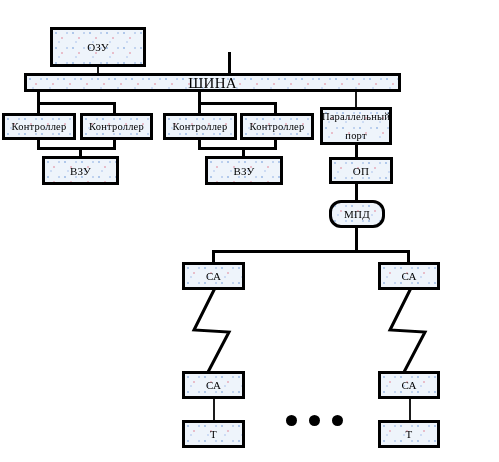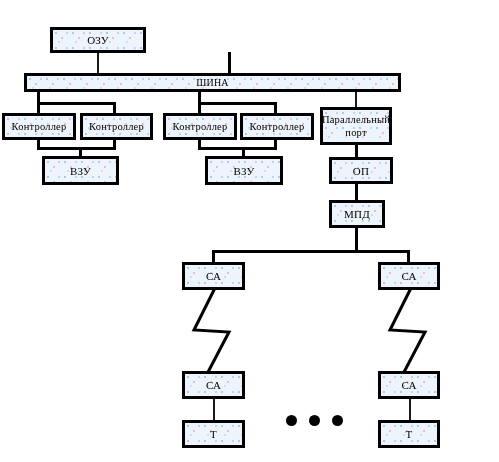--- a/index.html
+++ b/index.html
@@ -31,25 +31,25 @@
     justify-content: center;
     text-align: center;
     color: #000000;
     font-size: 11px;
     line-height: 12px;
     letter-spacing: 0.2px;
     z-index: 3;
   }
   .node.two-line {
     font-size: 10.5px;
-    line-height: 13px;
+    line-height: 19px;
   }
   .node.small-text { font-size: 10.5px; }
   .bus {
-    font-size: 10px;
+    font-size: 15px;
   }
   .edge {
     position: absolute;
     background: #000000;
     z-index: 1;
   }
   .edge.v { width: 3px; }
   .edge.h { height: 3px; }
   .edge.thin-v { width: 1.6px; background: #1a1a1a; }
   .zigzag {
@@ -70,21 +70,21 @@
     height: 11px;
     border-radius: 50%;
     background: #000000;
   }
 </style>
 </head>
 <body>
 
 <div id="diagram-root">
 
-  <div class="node" style="left:50px; top:27px; width:96px; height:26px;">
+  <div class="node" style="left:50px; top:27px; width:96px; height:40px;">
     <span>ОЗУ</span>
   </div>
 
 
   <div class="edge thin-v" style="left:97px; top:52px; height:22px;"></div>
   <div class="edge v" style="left:228px; top:52px; height:22px;"></div>
 
   <div class="node bus" style="left:24px; top:73px; width:377px; height:19px;">
     <span>ШИНА</span>
   </div>
@@ -136,21 +136,21 @@
   </div>
 
   <div class="edge v" style="left:355px; top:145px; height:13px;"></div>
 
   <div class="node" style="left:329px; top:157px; width:64px; height:27px;">
     <span>ОП</span>
   </div>
 
   <div class="edge v" style="left:355px; top:183px; height:18px;"></div>
 
-  <div class="node" style="left:329px; top:200px; width:56px; height:28px;">
+  <div class="node" style="left:329px; top:200px; width:56px; height:28px;border-radius:12px;">
     <span>МПД</span>
   </div>
 
   <div class="edge v" style="left:355px; top:227px; height:25px;"></div>
   <div class="edge h" style="left:212px; top:250px; width:198px;"></div>
   <div class="edge v" style="left:212px; top:250px; height:14px;"></div>
   <div class="edge v" style="left:407px; top:250px; height:14px;"></div>
 
   <div class="node" style="left:182px; top:262px; width:63px; height:28px;">
     <span>СА</span>

